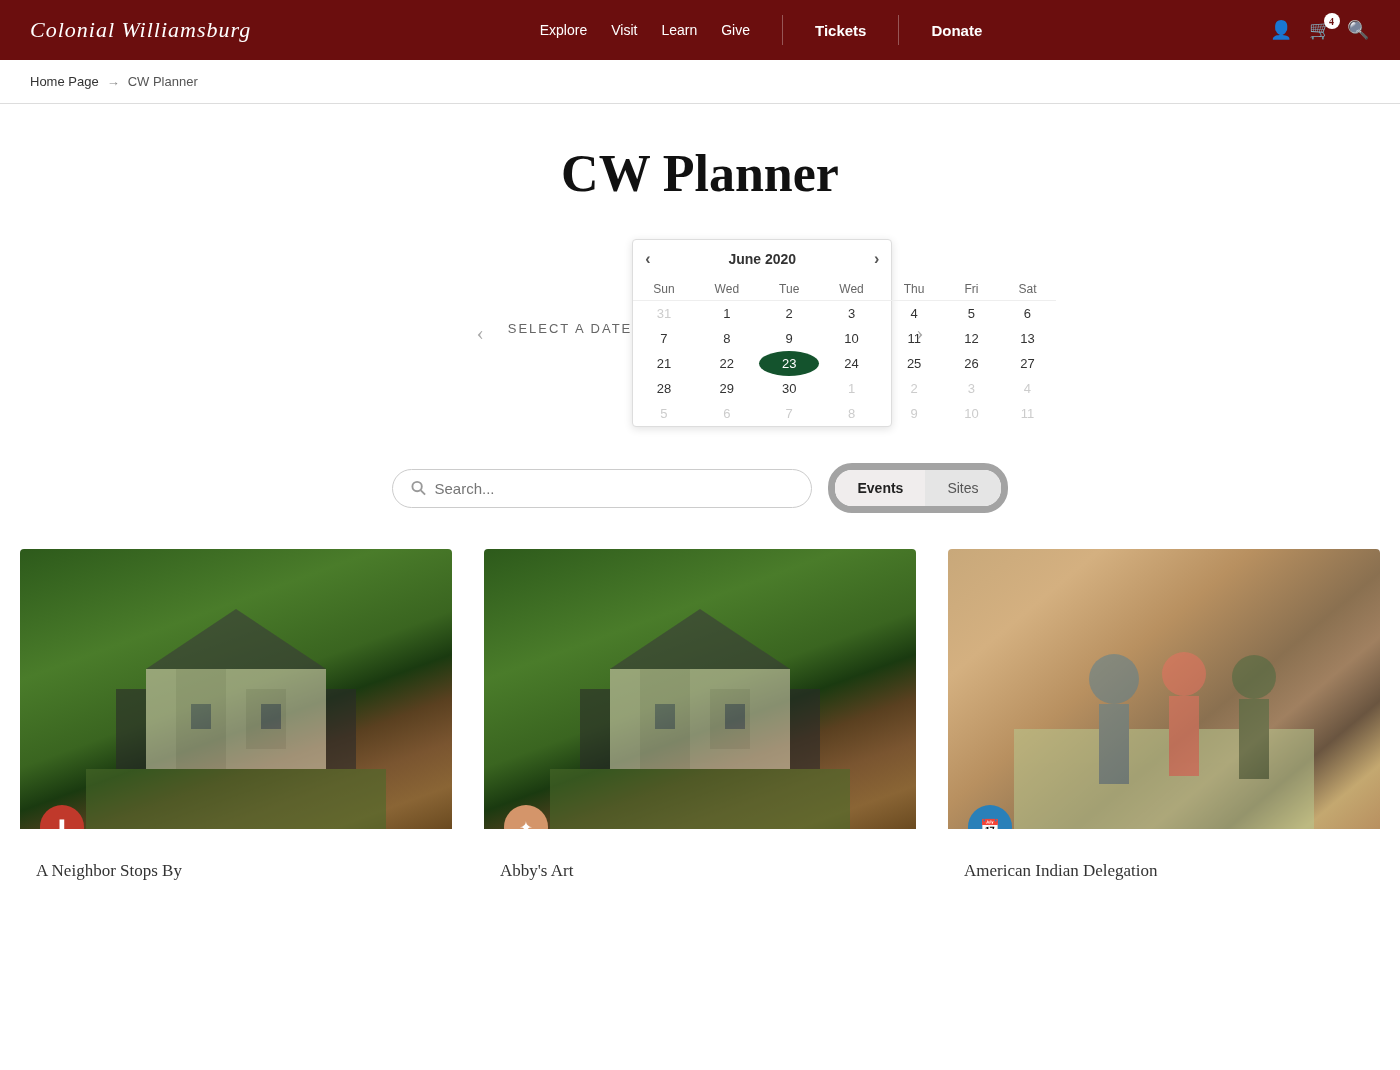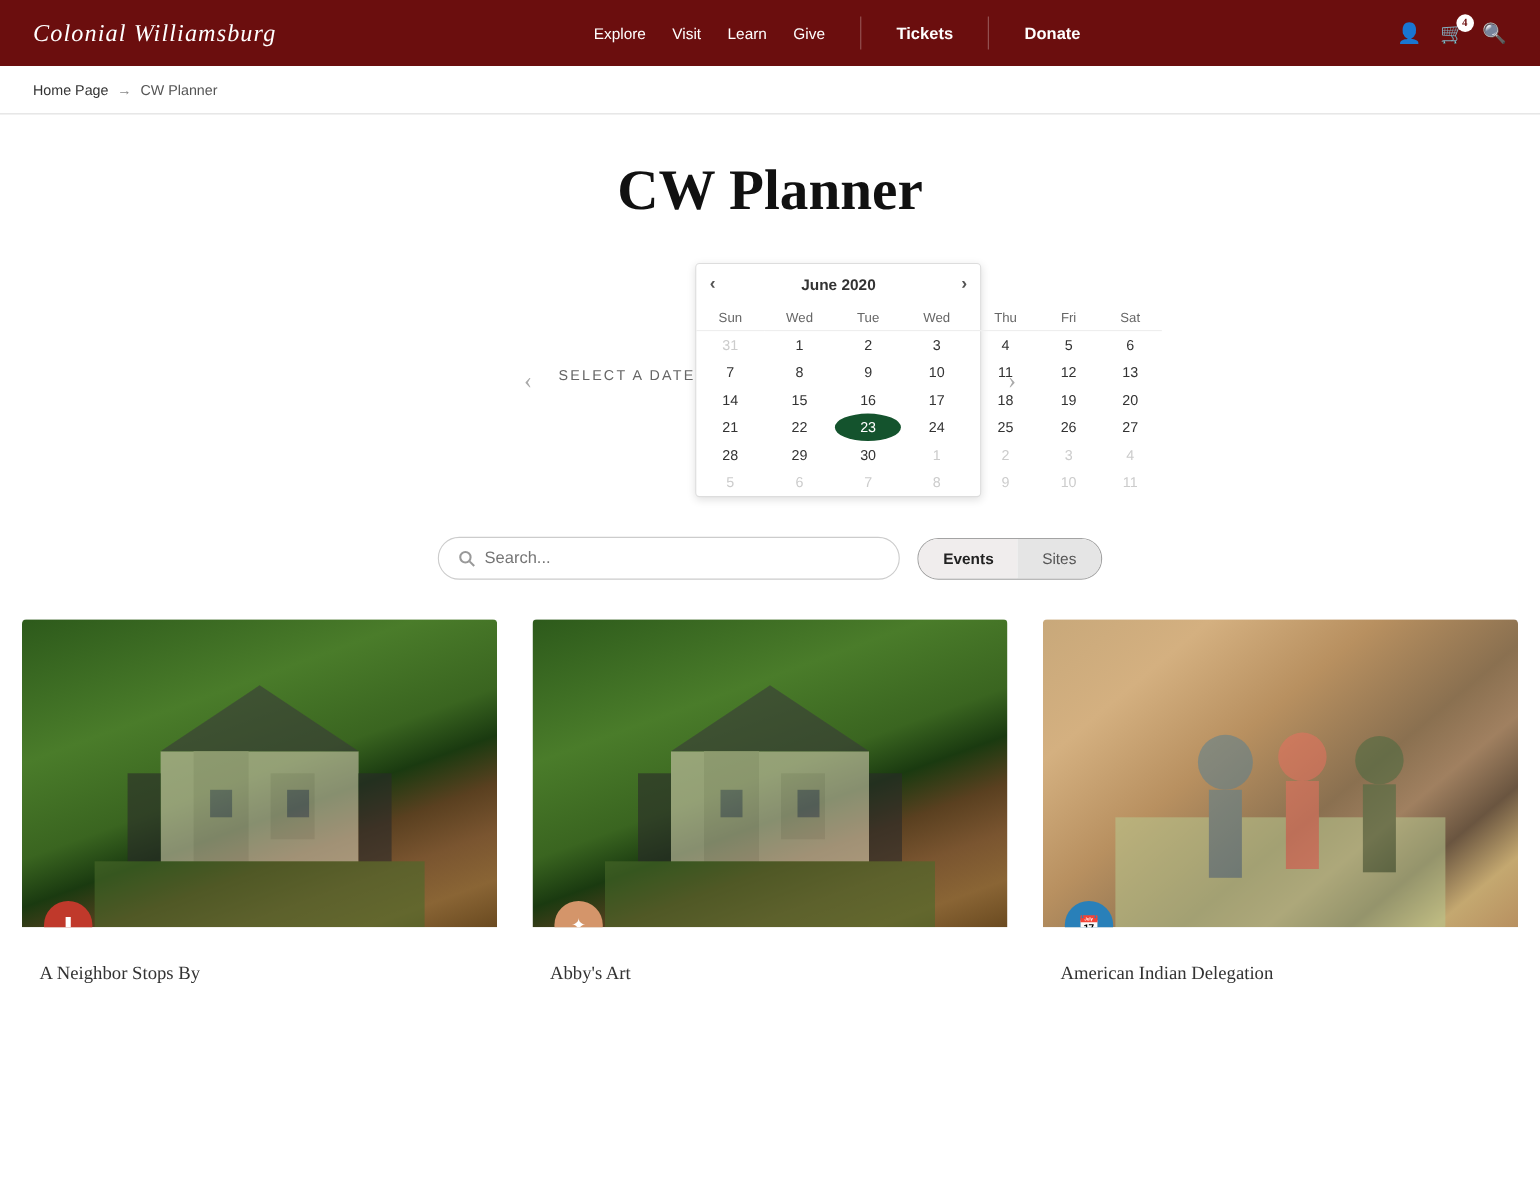--- a/index.html
+++ b/index.html
@@ -217,21 +217,21 @@
       border: none;
       outline: none;
       font-size: 15px;
       color: #999;
       width: 100%;
       font-family: Arial, sans-serif;
     }
 
     .filter-tabs {
       display: flex;
-      border: 1px solid #a3a3a3;
+      border: 7px solid #a3a3a3;
       border-radius: 24px;
       overflow: hidden;
     }
     .filter-tab {
       padding: 10px 22px;
       font-family: Arial, sans-serif;
       font-size: 14px;
       cursor: pointer;
       background: #e5e5e5;
       color: #555;
@@ -370,29 +370,20 @@
               <tr>
                 <td>7</td>
                 <td>8</td>
                 <td>9</td>
                 <td>10</td>
                 <td>11</td>
                 <td>12</td>
                 <td>13</td>
               </tr>
               <tr>
-                <td>14</td>
-                <td>15</td>
-                <td>16</td>
-                <td>17</td>
-                <td>18</td>
-                <td>19</td>
-                <td>20</td>
-              </tr>
-              <tr>
                 <td>21</td>
                 <td>22</td>
                 <td class="selected">23</td>
                 <td>24</td>
                 <td>25</td>
                 <td>26</td>
                 <td>27</td>
               </tr>
               <tr>
                 <td>28</td>

